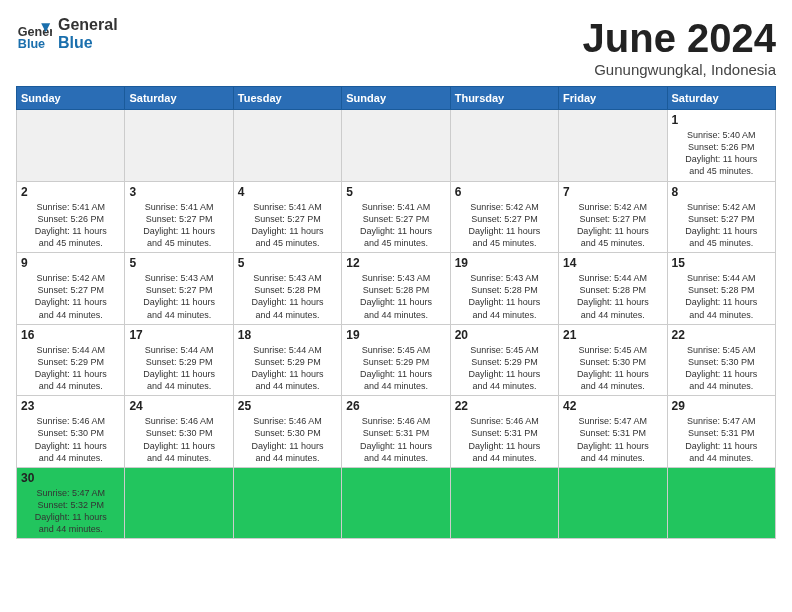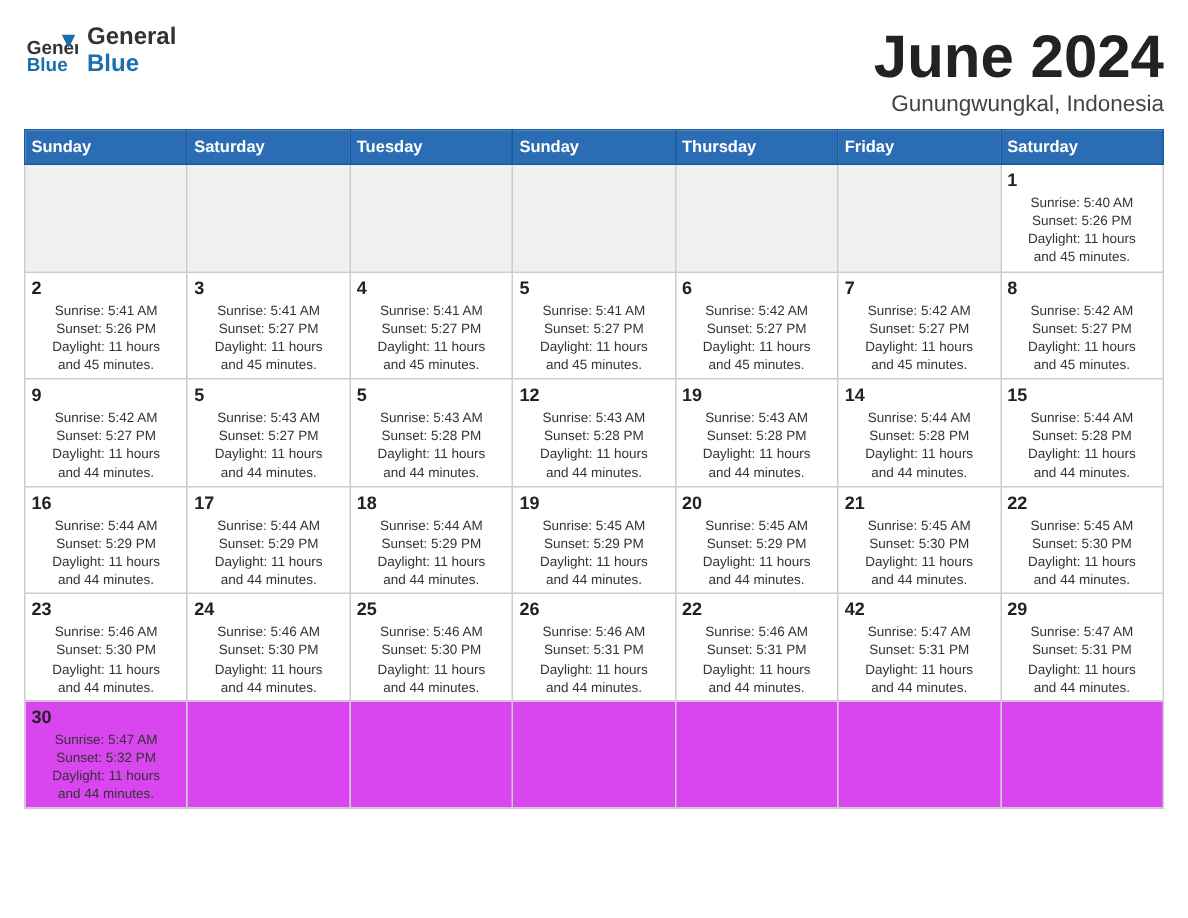--- a/index.html
+++ b/index.html
@@ -58,21 +58,21 @@
       vertical-align: top;
       padding: 3px 4px;
       width: 107px;
       min-height: 70px;
       background: #fff;
     }
     .calendar td.empty {
       background: #f0f0f0;
     }
     .calendar td.last-row {
-      background: #d946ef;
+      background: #22c55e;
     }
     .day-number {
       font-size: 12px;
       font-weight: bold;
       color: #222;
       margin-bottom: 2px;
     }
     .day-info {
       color: #333;
       line-height: 1.35;

